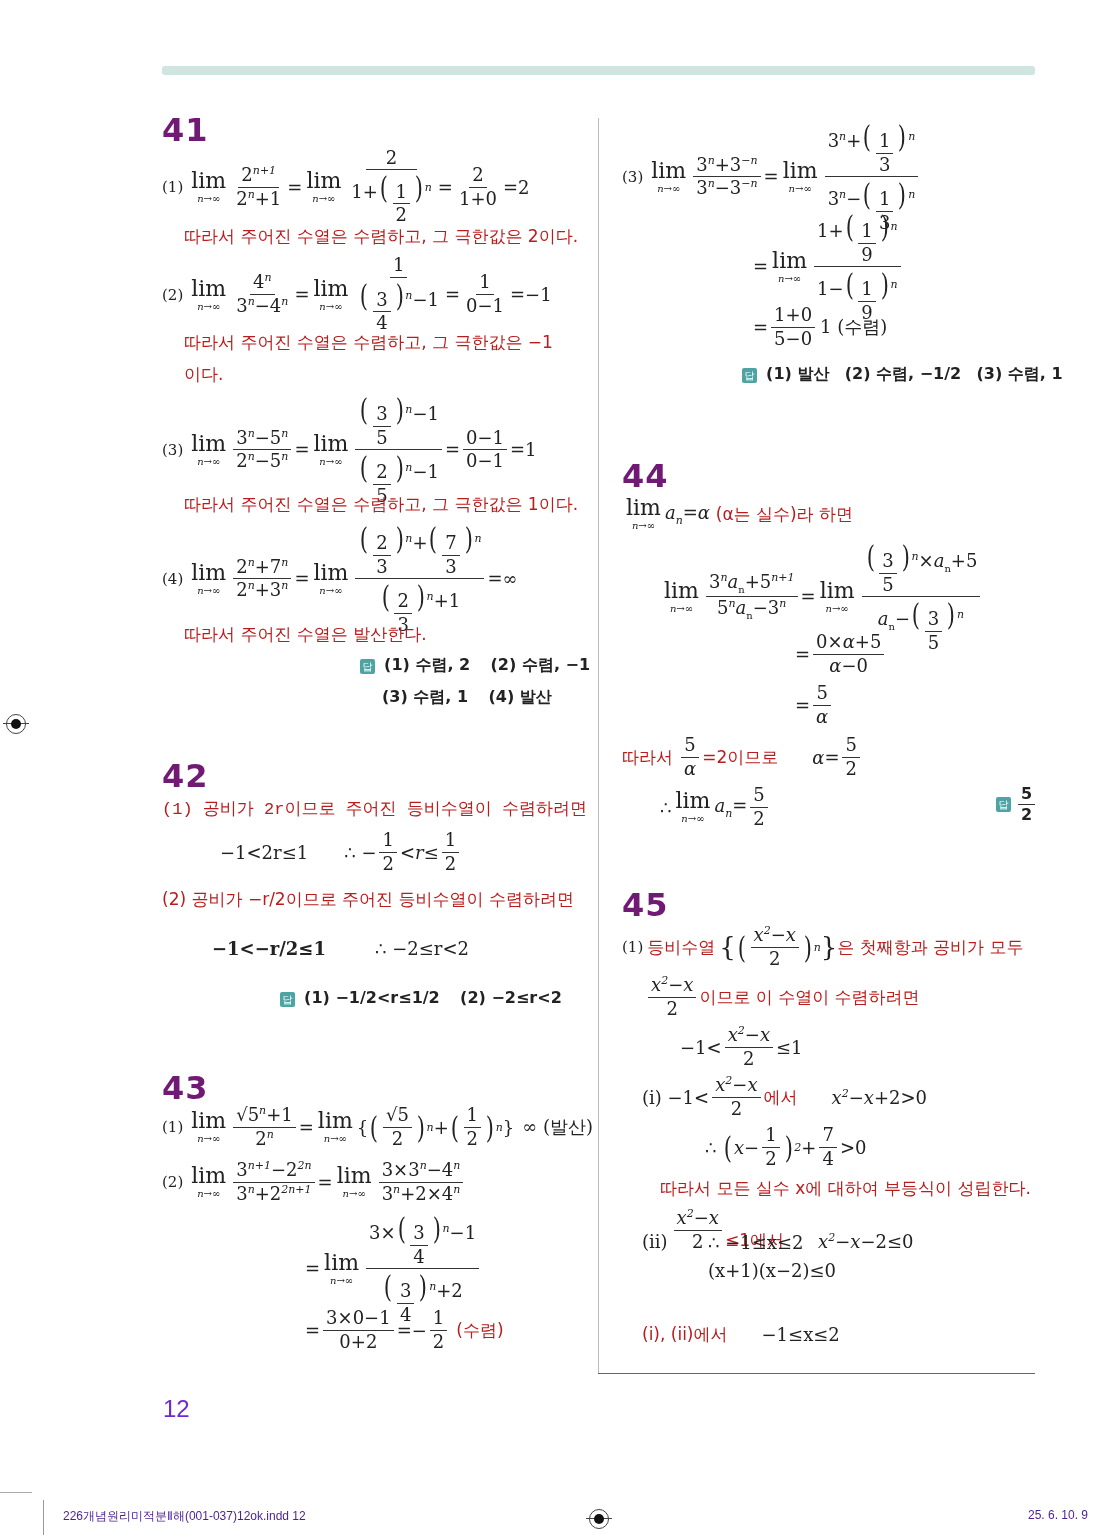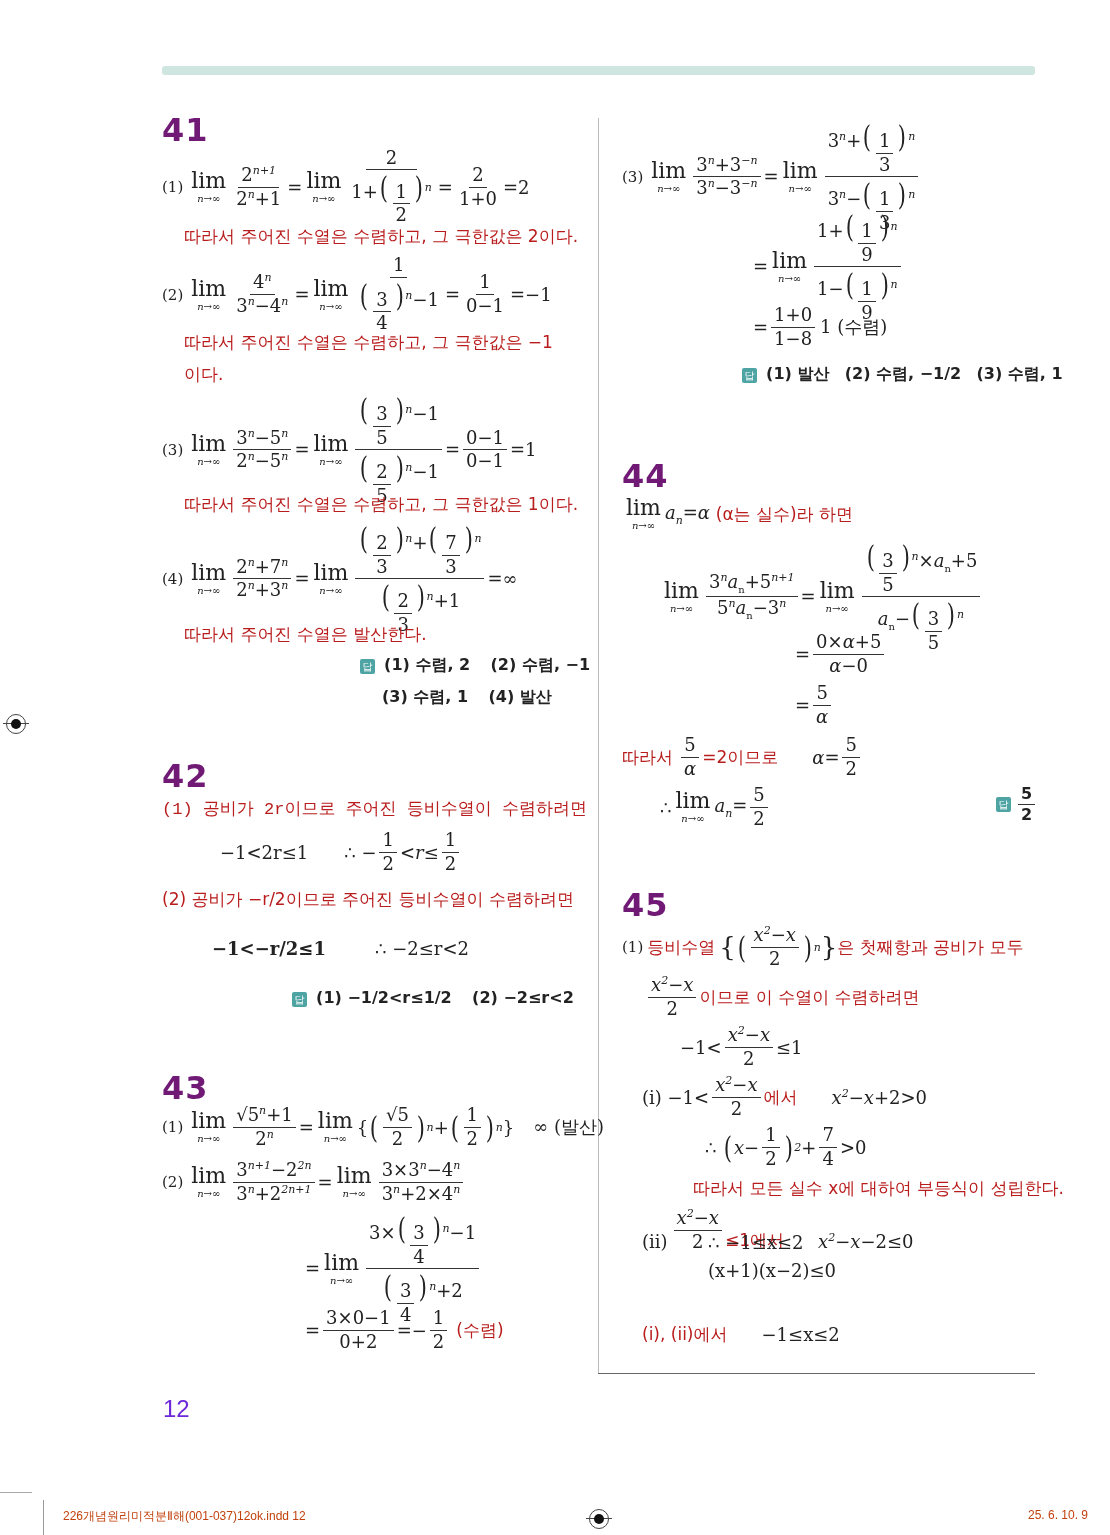--- a/index.html
+++ b/index.html
@@ -19,21 +19,21 @@
   .frac .n{border-bottom:1px solid #333;padding:0 3px 1px;text-align:center;}
   .frac .d{padding:1px 3px 0;text-align:center;}
   .bigp{font-size:30px;font-weight:100;transform:scaleX(0.7);display:inline-block;}
   sup{font-size:11px;font-style:italic;}
   i{font-style:italic;}
   .ko{font-family:"DejaVu Sans","Liberation Sans",sans-serif;font-size:17px;color:#b91c1c;}
   .ans{font-family:"DejaVu Sans","Liberation Sans",sans-serif;font-size:16px;}
   .badge{display:inline-block;width:15px;height:15px;background:#4ea3a3;color:#fff;font-size:10px;text-align:center;line-height:15px;border-radius:2px;margin-right:4px;font-family:"DejaVu Sans",sans-serif;}
   .b{font-weight:bold;}
   .pageno{position:absolute;left:163px;top:1395px;font-family:"Liberation Sans",sans-serif;font-size:24px;color:#6d28d9;}
-  .footer{position:absolute;top:1508px;font-family:"Liberation Sans",sans-serif;font-size:12px;color:#c2410c;}
+  .footer{position:absolute;top:1508px;font-family:"Liberation Sans",sans-serif;font-size:12px;color:#4c1d95;}
   .reg{position:absolute;width:18px;height:18px;border:1px solid #444;border-radius:50%;}
   .reg::after{content:"";position:absolute;left:4px;top:4px;width:10px;height:10px;border-radius:50%;background:#111;}
   .reg::before{content:"";position:absolute;left:-4px;top:8px;width:26px;height:1px;background:#444;}
   .footline{position:absolute;left:43px;top:1500px;width:1px;height:35px;background:#999;}
   .footline2{position:absolute;left:0;top:1492px;width:32px;height:1px;background:#aaa;}
 </style>
 </head>
 <body>
 
 <div class="topbar"></div>
@@ -198,21 +198,21 @@
     <span class="frac">
         <span class="n">1</span>
         <span class="d">2</span>
       </span>
   </div>
   <div class="abs ko" style="left:162px;top:888px;">
     <span>(2)</span> <span>공비가 −r/2이므로 주어진 등비수열이 수렴하려면</span>
   </div>
   <div class="abs" style="left:212px;top:938px;font-weight:bold;">−1&lt;−r/2≤1</div>
   <div class="abs" style="left:375px;top:938px;">∴ −2≤r&lt;2</div>
-  <div class="abs ans" style="left:292px;top:988px;">
+  <div class="abs ans" style="left:280px;top:988px;">
     <span class="badge">답</span>
     <span class="b">(1) −1/2&lt;r≤1/2</span>&nbsp;&nbsp;&nbsp;
     <span class="b">(2) −2≤r&lt;2</span>
   </div>
 
   <div class="abs pnum" style="left:162px;top:1070px;">43</div>
   <div class="row" style="left:162px;top:1105px;">
     <span class="lab">(1)</span>
     <span class="lim">
         <span class="l">lim</span>
@@ -227,21 +227,21 @@
         <span class="l">lim</span>
         <span class="s">n→∞</span>
       </span>
     <span>{</span><span class="bigp">(</span><span class="frac">
         <span class="n">√5</span>
         <span class="d">2</span>
       </span><span class="bigp">)</span><sup>n</sup>+<span class="bigp">(</span><span class="frac">
         <span class="n">1</span>
         <span class="d">2</span>
       </span><span class="bigp">)</span><sup>n</sup><span>}</span>
-    <span style="margin-left:19px;">∞ (발산)</span>
+    <span style="margin-left:8px;">∞ (발산)</span>
   </div>
   <div class="row" style="left:162px;top:1160px;">
     <span class="lab">(2)</span>
     <span class="lim">
         <span class="l">lim</span>
         <span class="s">n→∞</span>
       </span>
     <span class="frac">
         <span class="n">3<sup>n+1</sup>−2<sup>2n</sup></span>
         <span class="d">3<sup>n</sup>+2<sup>2n+1</sup></span>
@@ -329,21 +329,21 @@
         <span class="d">1−<span class="bigp">(</span><span class="frac">
             <span class="n">1</span>
             <span class="d">9</span>
           </span><span class="bigp">)</span><sup>n</sup></span>
       </span>
   </div>
   <div class="row" style="left:753px;top:305px;">
     <span>=</span>
     <span class="frac">
         <span class="n">1+0</span>
-        <span class="d">1−8</span>
+        <span class="d">5−0</span>
       </span>
     <span style="margin-left:2px;">1 (수렴)</span>
   </div>
   <div class="abs ans" style="left:742px;top:364px;">
     <span class="badge">답</span>
     <span class="b">(1) 발산</span>&nbsp;&nbsp;
     <span class="b">(2) 수렴, −1/2</span>&nbsp;&nbsp;
     <span class="b">(3) 수렴, 1</span>
   </div>
 
@@ -470,21 +470,21 @@
   </div>
   <div class="row" style="left:705px;top:1125px;">
     <span>∴&nbsp;</span><span class="bigp">(</span><i>x</i>−<span class="frac">
         <span class="n">1</span>
         <span class="d">2</span>
       </span><span class="bigp">)</span><sup>2</sup>+<span class="frac">
         <span class="n">7</span>
         <span class="d">4</span>
       </span><span>&gt;0</span>
   </div>
-  <div class="abs ko" style="left:693px;top:1177px;">따라서 모든 실수 x에 대하여 부등식이 성립한다.</div>
+  <div class="abs ko" style="left:660px;top:1177px;">따라서 모든 실수 x에 대하여 부등식이 성립한다.</div>
   <div class="row" style="left:642px;top:1208px;align-items:flex-end;">
     <span>(ii)</span>
     <span class="frac" style="margin-left:6px;">
         <span class="n"><i>x</i><sup>2</sup>−<i>x</i></span>
         <span class="d">2</span>
       </span>
     <span class="ko">≤1에서</span>
     <span style="margin-left:34px;"><i>x</i><sup>2</sup>−<i>x</i>−2≤0</span>
   </div>
   <div class="abs" style="left:708px;top:1260px;">(x+1)(x−2)≤0</div>

